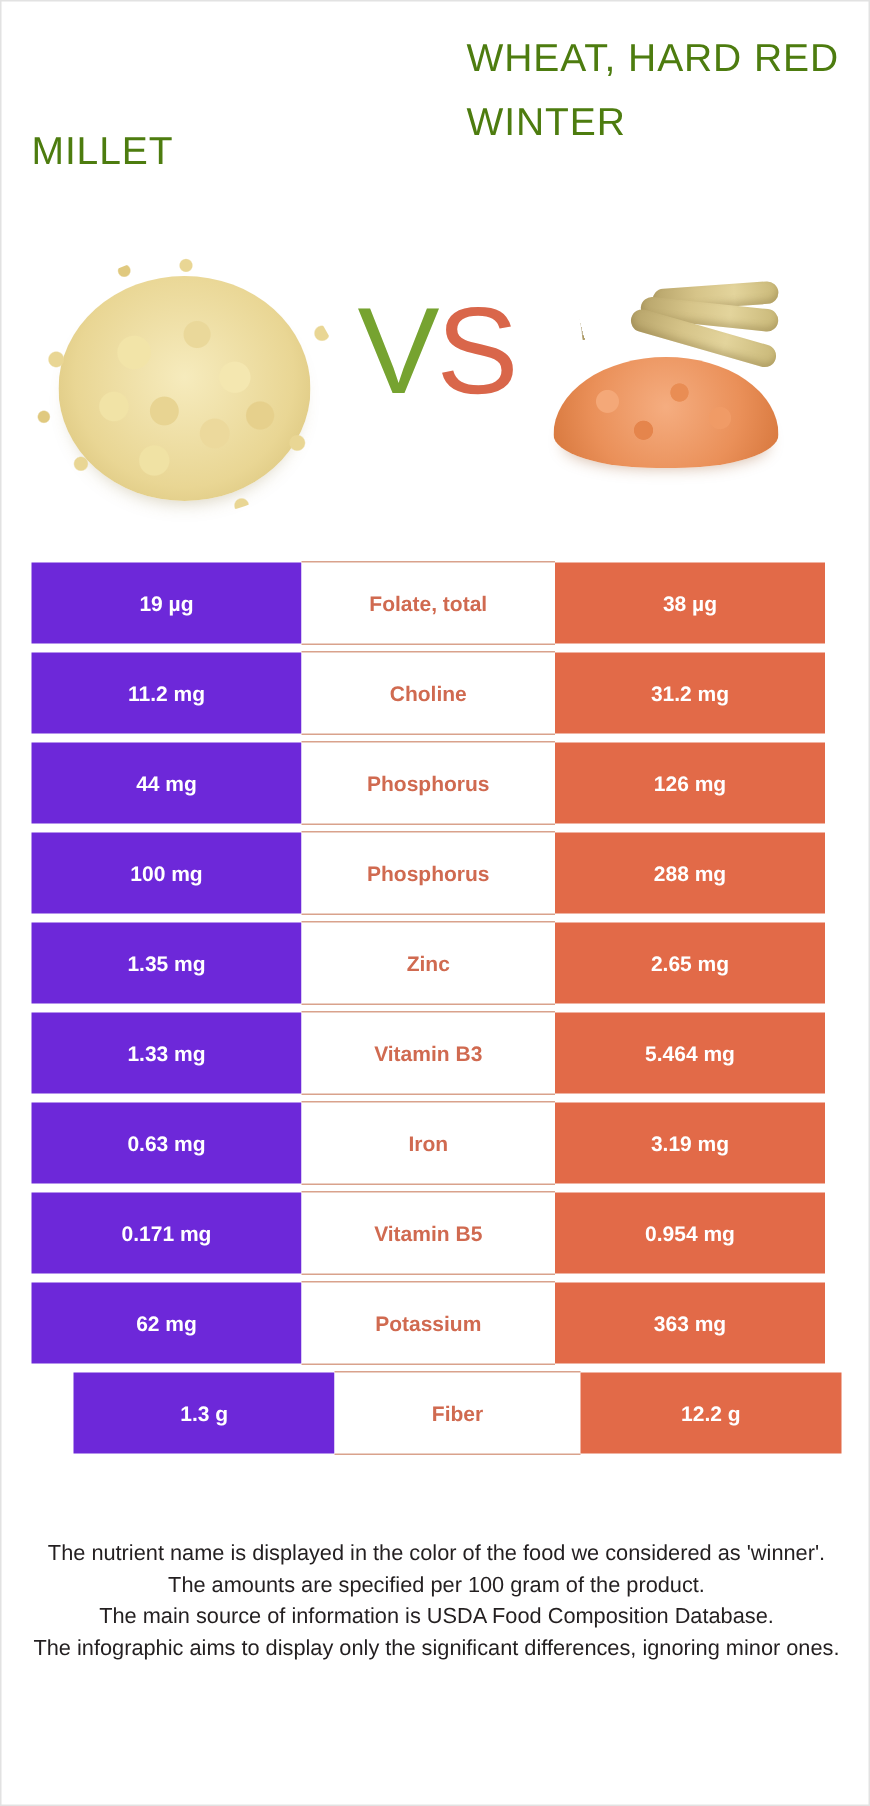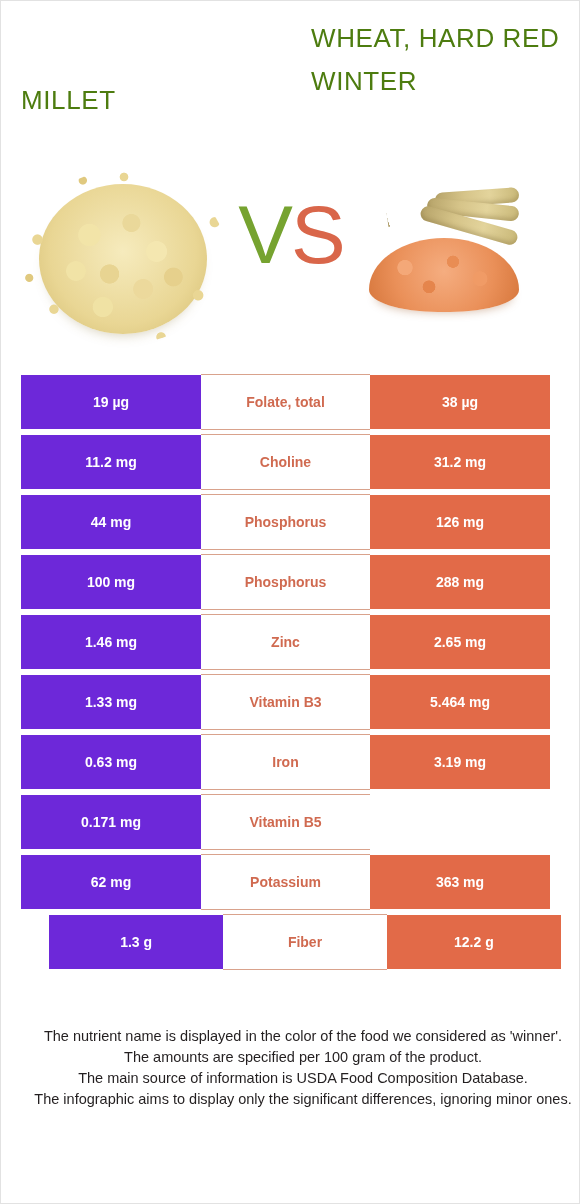--- a/index.html
+++ b/index.html
@@ -200,21 +200,21 @@
     border-top: 1px solid #d9a28c;
     border-bottom: 1px solid #d9a28c;
     box-sizing: border-box;
     margin-top: -1px;
     margin-bottom: -1px;
   }
 
   
   .footnote {
     position: absolute;
-    left: 32px;
+    left: 20px;
     top: 1025px;
     width: 540px;
     text-align: center;
     color: #231f20;
     font-size: 14.5px;
     line-height: 21px;
     font-weight: 400;
     -webkit-font-smoothing: antialiased;
   }
   .footnote .fline { display: block; }
@@ -264,37 +264,38 @@
         <div class="cell cell-left">44 mg</div>
         <div class="cell cell-mid">Phosphorus</div>
         <div class="cell cell-right">126 mg</div>
       </div>
       <div class="row">
         <div class="cell cell-left">100 mg</div>
         <div class="cell cell-mid">Phosphorus</div>
         <div class="cell cell-right">288 mg</div>
       </div>
       <div class="row">
-        <div class="cell cell-left">1.46 mg</div>
+        <div class="cell cell-left">1.35 mg</div>
         <div class="cell cell-mid">Zinc</div>
         <div class="cell cell-right">2.65 mg</div>
       </div>
       <div class="row">
         <div class="cell cell-left">1.33 mg</div>
         <div class="cell cell-mid">Vitamin B3</div>
         <div class="cell cell-right">5.464 mg</div>
       </div>
       <div class="row">
         <div class="cell cell-left">0.63 mg</div>
         <div class="cell cell-mid">Iron</div>
         <div class="cell cell-right">3.19 mg</div>
       </div>
       <div class="row">
         <div class="cell cell-left">0.171 mg</div>
         <div class="cell cell-mid">Vitamin B5</div>
+        <div class="cell cell-right">0.954 mg</div>
       </div>
       <div class="row">
         <div class="cell cell-left">62 mg</div>
         <div class="cell cell-mid">Potassium</div>
         <div class="cell cell-right">363 mg</div>
       </div>
       <div class="row">
         <div class="cell cell-left">1.3 g</div>
         <div class="cell cell-mid">Fiber</div>
         <div class="cell cell-right">12.2 g</div>

